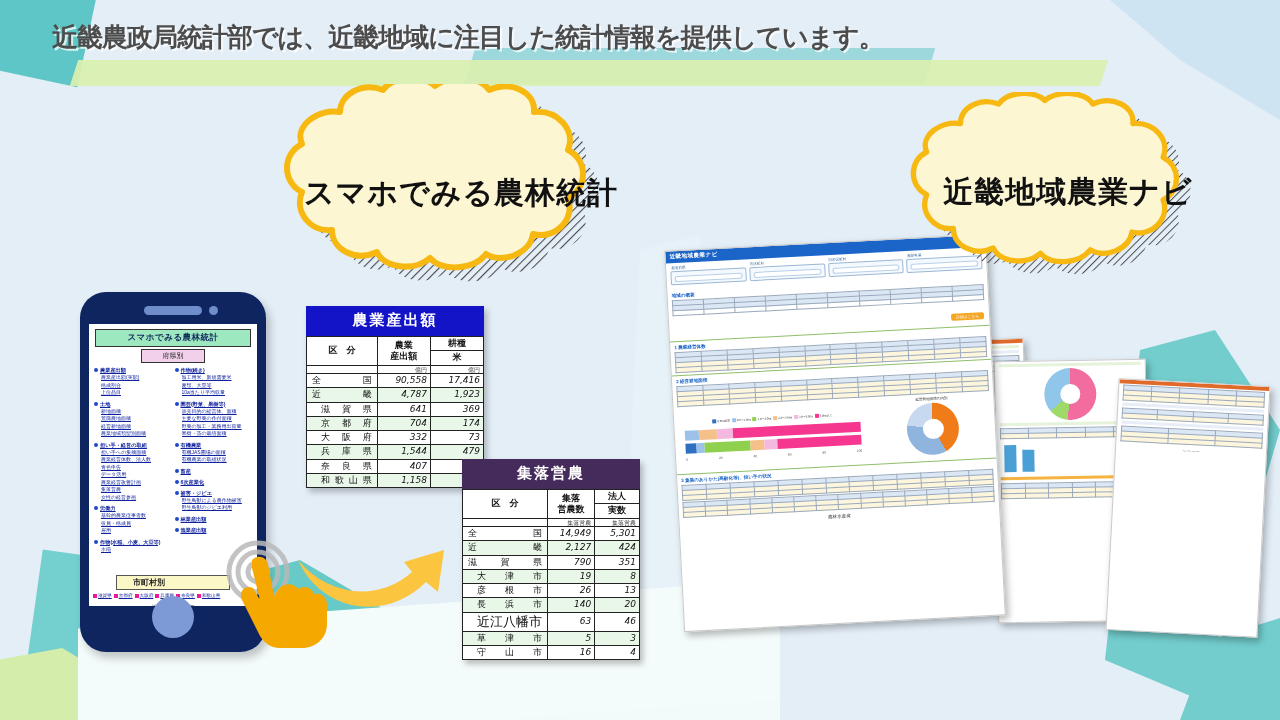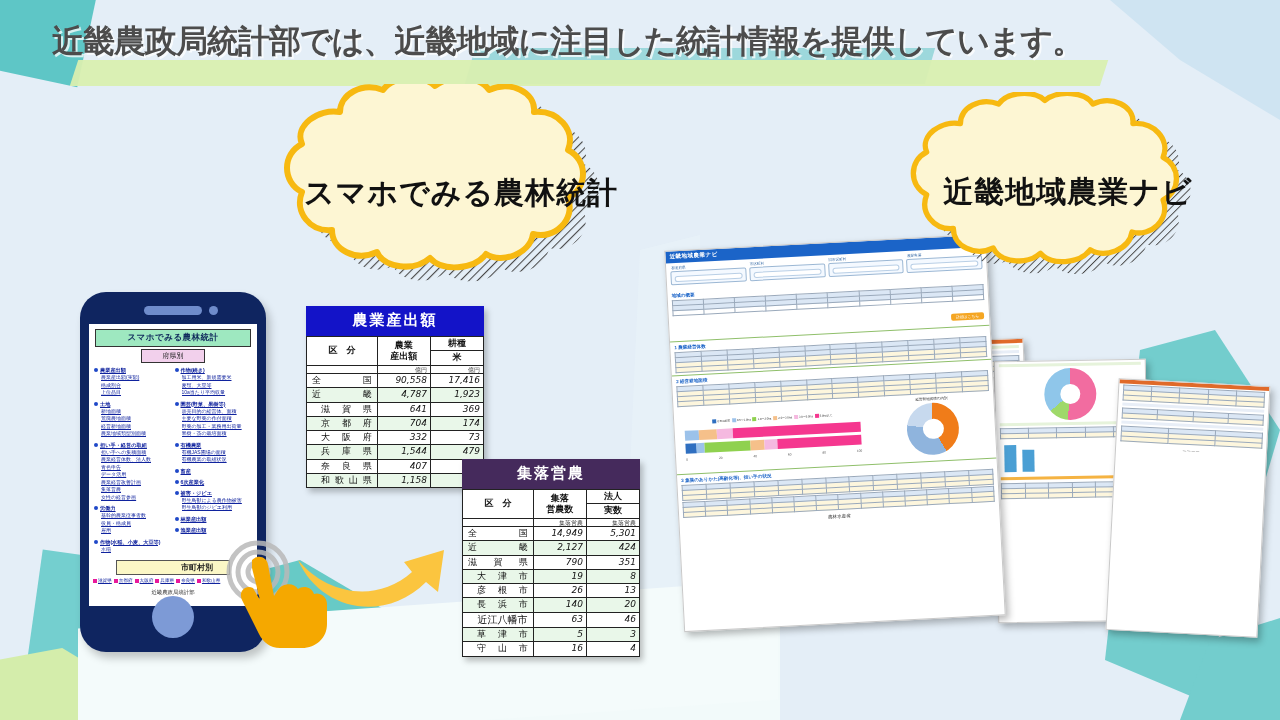--- a/index.html
+++ b/index.html
@@ -22,21 +22,21 @@
   .title-band{position:absolute; left:74px; top:60px; width:1030px; height:26px;
               background:#d9efb0; transform:skewX(-18deg); opacity:.95;}
   .title-band2{position:absolute; left:470px; top:48px; width:460px; height:36px;
               background:#63c6c7; transform:skewX(-16deg); opacity:.55;}
   .white-sheet{position:absolute; left:78px; top:604px; width:700px;height:120px;
               background:#f4fbfb; transform:skewY(-4deg);}
 
   
   .headline{
     position:absolute; left:52px; top:22px; width:1210px;
-    font-size:32px; font-weight:bold; letter-spacing:-1px;
+    font-size:26px; font-weight:bold; letter-spacing:-1px;
     color:#4c4c4c; white-space:nowrap; line-height:1.2;
     text-shadow:2px 2px 0 rgba(255,255,255,.75);
     z-index:30;
   }
 
   
   .cloud{position:absolute; z-index:26;}
   .cloud svg{display:block;}
   .cloud .cloud-label{
     position:absolute; left:0; right:0; top:50%; transform:translateY(-50%);
@@ -70,22 +70,22 @@
   .scr-col{flex:1; min-width:0;}
   .scr-group{margin-bottom:4px;}
   .scr-head{display:flex; align-items:flex-start; gap:2px; font-size:5.2px;
         font-weight:bold; color:#10239e;}
   .scr-dot{width:4px;height:4px;border-radius:50%;background:#1f48c8;flex:none;
         margin-top:1px;}
   .scr-head span{text-decoration:underline; line-height:1.35;}
   .scr-sublist{margin:0; padding-left:7px; list-style:none;}
   .scr-sublist li{font-size:5px; color:#10239e; text-decoration:underline;
         line-height:1.5; white-space:nowrap; overflow:hidden;}
-  .scr-btn{margin:3px auto 3px auto; width:80px; background:#fbf7c6;
-        border:1px solid #555; text-align:right; font-size:8px; font-weight:bold;
+  .scr-btn{margin:18px auto 3px auto; width:80px; background:#fbf7c6;
+        border:1px solid #555; text-align:left; font-size:8px; font-weight:bold;
         color:#1b1b1b; padding:1px 16px;}
   .scr-tags{display:flex; flex-wrap:nowrap; gap:2px; padding:0 4px; margin-bottom:4px;}
   .scr-tag{display:flex;align-items:center;gap:1px;font-size:4.6px;color:#10239e;
         text-decoration:underline; white-space:nowrap;}
   .scr-tag i{width:4px;height:4px;background:#e8199b;display:block;flex:none;}
   .scr-foot{text-align:center;font-size:5.4px;color:#333;padding:2px 0 0 0;}
 
   
   .hand{position:absolute; left:218px; top:538px; width:120px; height:120px; z-index:24;}
 
@@ -100,21 +100,21 @@
   #table-shuraku{left:462px; top:459px; width:178px;}
   .dt-title{color:#fff; font-size:15px; font-weight:bold; text-align:center;
           padding:5px 0 6px 0; letter-spacing:2px;}
   #table-nogyo .dt-title{background:#1313c8;}
   #table-shuraku .dt-title{background:#452a5c;}
   table.dt{width:100%; border-collapse:collapse; font-size:9px; color:#111;}
   table.dt th,table.dt td{border:1px solid #222; padding:1px 3px; line-height:1.25;}
   table.dt th{font-weight:bold; text-align:center; background:#fff;}
   .dt td.lbl{ text-align:justify; text-align-last:justify; padding:1px 5px; white-space:nowrap;}
   .dt td.lbl.indent{ padding-left:14px; }
-  .dt td.lbl.small{ font-size:10px; text-align:center; text-align-last:center;}
+  .dt td.lbl.small{ font-size:13px; text-align:center; text-align-last:center;}
   .dt td.num{ text-align:right; font-variant-numeric:tabular-nums;font-style:italic; }
   .dt tr.alt td{ background:#e9f7e9; }
   .dt .unit td{ font-size:6px; text-align:right; padding:0 3px; color:#333;
           border-bottom:none; }
   .dt .unit td.lbl{ border:1px solid #222; border-bottom:none;}
 
   
   .docstack{position:absolute; left:660px; top:232px; width:620px; height:450px; z-index:18;}
   .doc{position:absolute; background:#fff; border:1px solid #c9c9c9;
        box-shadow:3px 4px 7px rgba(0,0,0,.28); overflow:hidden;}

